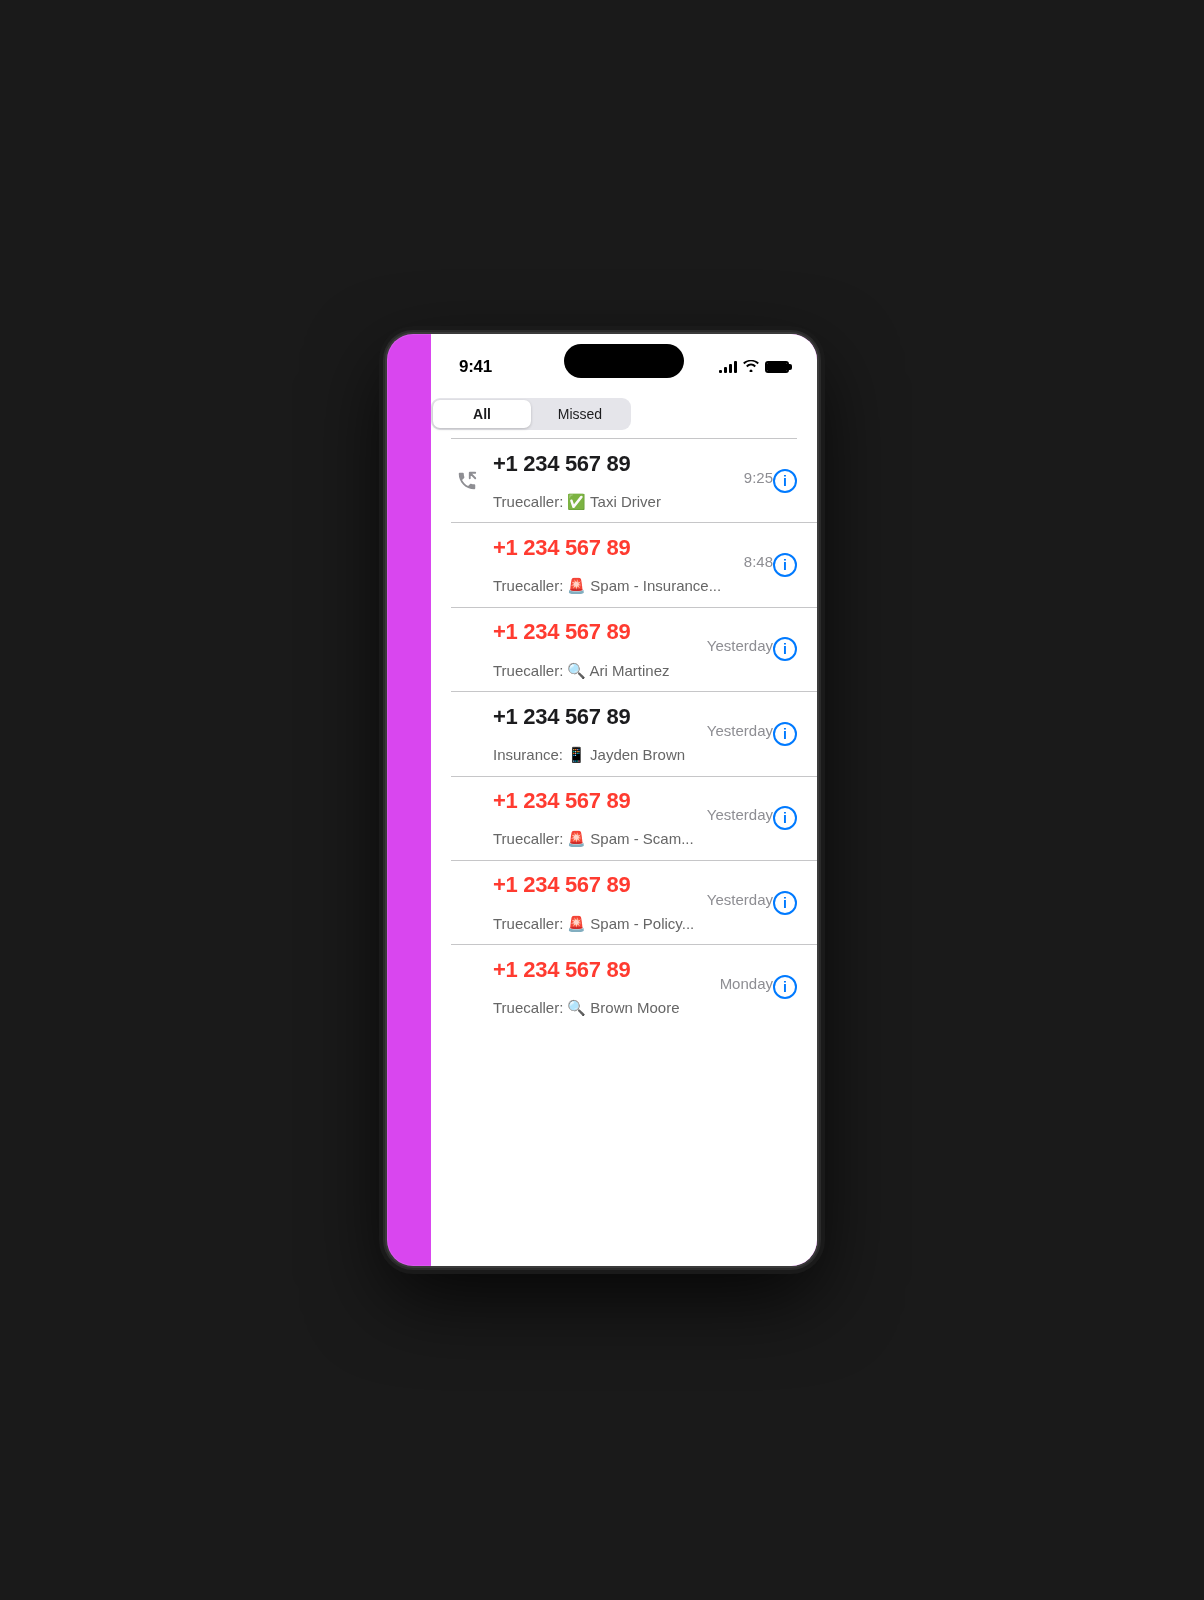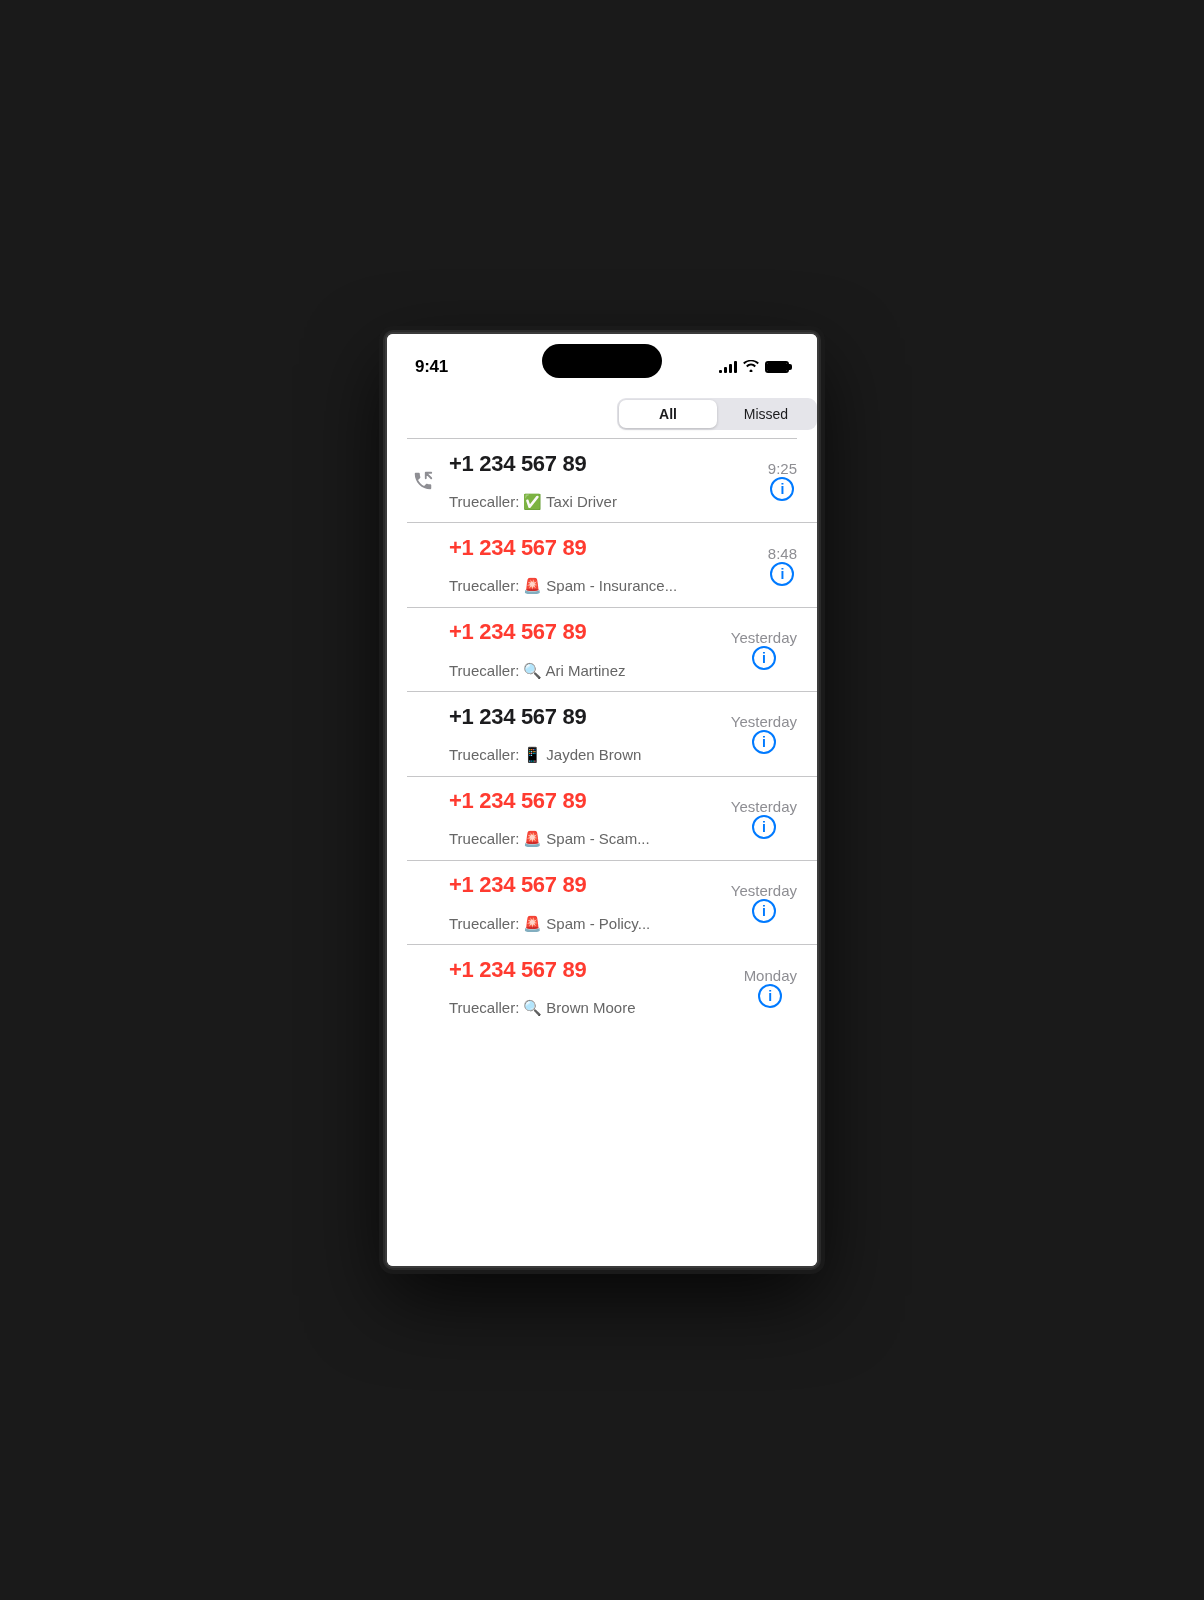--- a/index.html
+++ b/index.html
@@ -9,30 +9,31 @@
       display: flex;
       justify-content: center;
       align-items: center;
       min-height: 100vh;
       font-family: -apple-system, 'SF Pro Display', 'Helvetica Neue', sans-serif;
     }
 
     .phone-frame {
       width: 430px;
       height: 932px;
-      background: #e5e5e5;
-      border-radius: 6px;
+      background: #d946ef;
+      border-radius: 26px;
       position: relative;
       overflow: hidden;
       box-shadow:
         0 0 0 2px #3a3a3a,
         0 0 0 4px #2a2a2a,
         0 0 0 8px #1a1a1a,
         inset 0 0 0 1px rgba(255,255,255,0.1),
         0 30px 80px rgba(0,0,0,0.8);
+      padding-left: 44px;
     }
 
     
     .phone-frame::before {
       content: '';
       position: absolute;
       left: -6px;
       top: 130px;
       width: 4px;
       height: 36px;
@@ -124,21 +125,21 @@
     .battery-fill {
       width: 100%;
       height: 100%;
       background: #000;
       border-radius: 1px;
     }
 
     
     .segment-control {
       display: flex;
-      justify-content: flex-end;
+      justify-content: flex-start;
       margin: 12px 0 8px;
     }
 
     .segment-wrapper {
       background: #e5e5ea;
       border-radius: 9px;
       padding: 2px;
       display: flex;
       width: 200px;
     }
@@ -226,22 +227,20 @@
     }
 
     .call-label {
       font-size: 15px;
       color: #666;
       margin-top: 16px;
     }
 
     .call-meta {
       display: flex;
-      align-items: center;
-      flex-direction: column;
     }
 
     .call-time {
       font-size: 15px;
       color: #8e8e93;
     }
 
     .info-btn {
       width: 24px;
       height: 24px;
@@ -342,21 +341,21 @@
           <span class="call-time">Yesterday</span>
           <div class="info-btn">i</div>
         </div>
       </div>
 
       <div class="call-item">
         <div class="call-icon">
         </div>
         <div class="call-details">
           <div class="call-number normal">+1 234 567 89</div>
-          <div class="call-label">Truecaller: 📱 Jayden Brown</div>
+          <div class="call-label">Insurance: 📱 Jayden Brown</div>
         </div>
         <div class="call-meta">
           <span class="call-time">Yesterday</span>
           <div class="info-btn">i</div>
         </div>
       </div>
 
       <div class="call-item">
         <div class="call-icon">
         </div>

